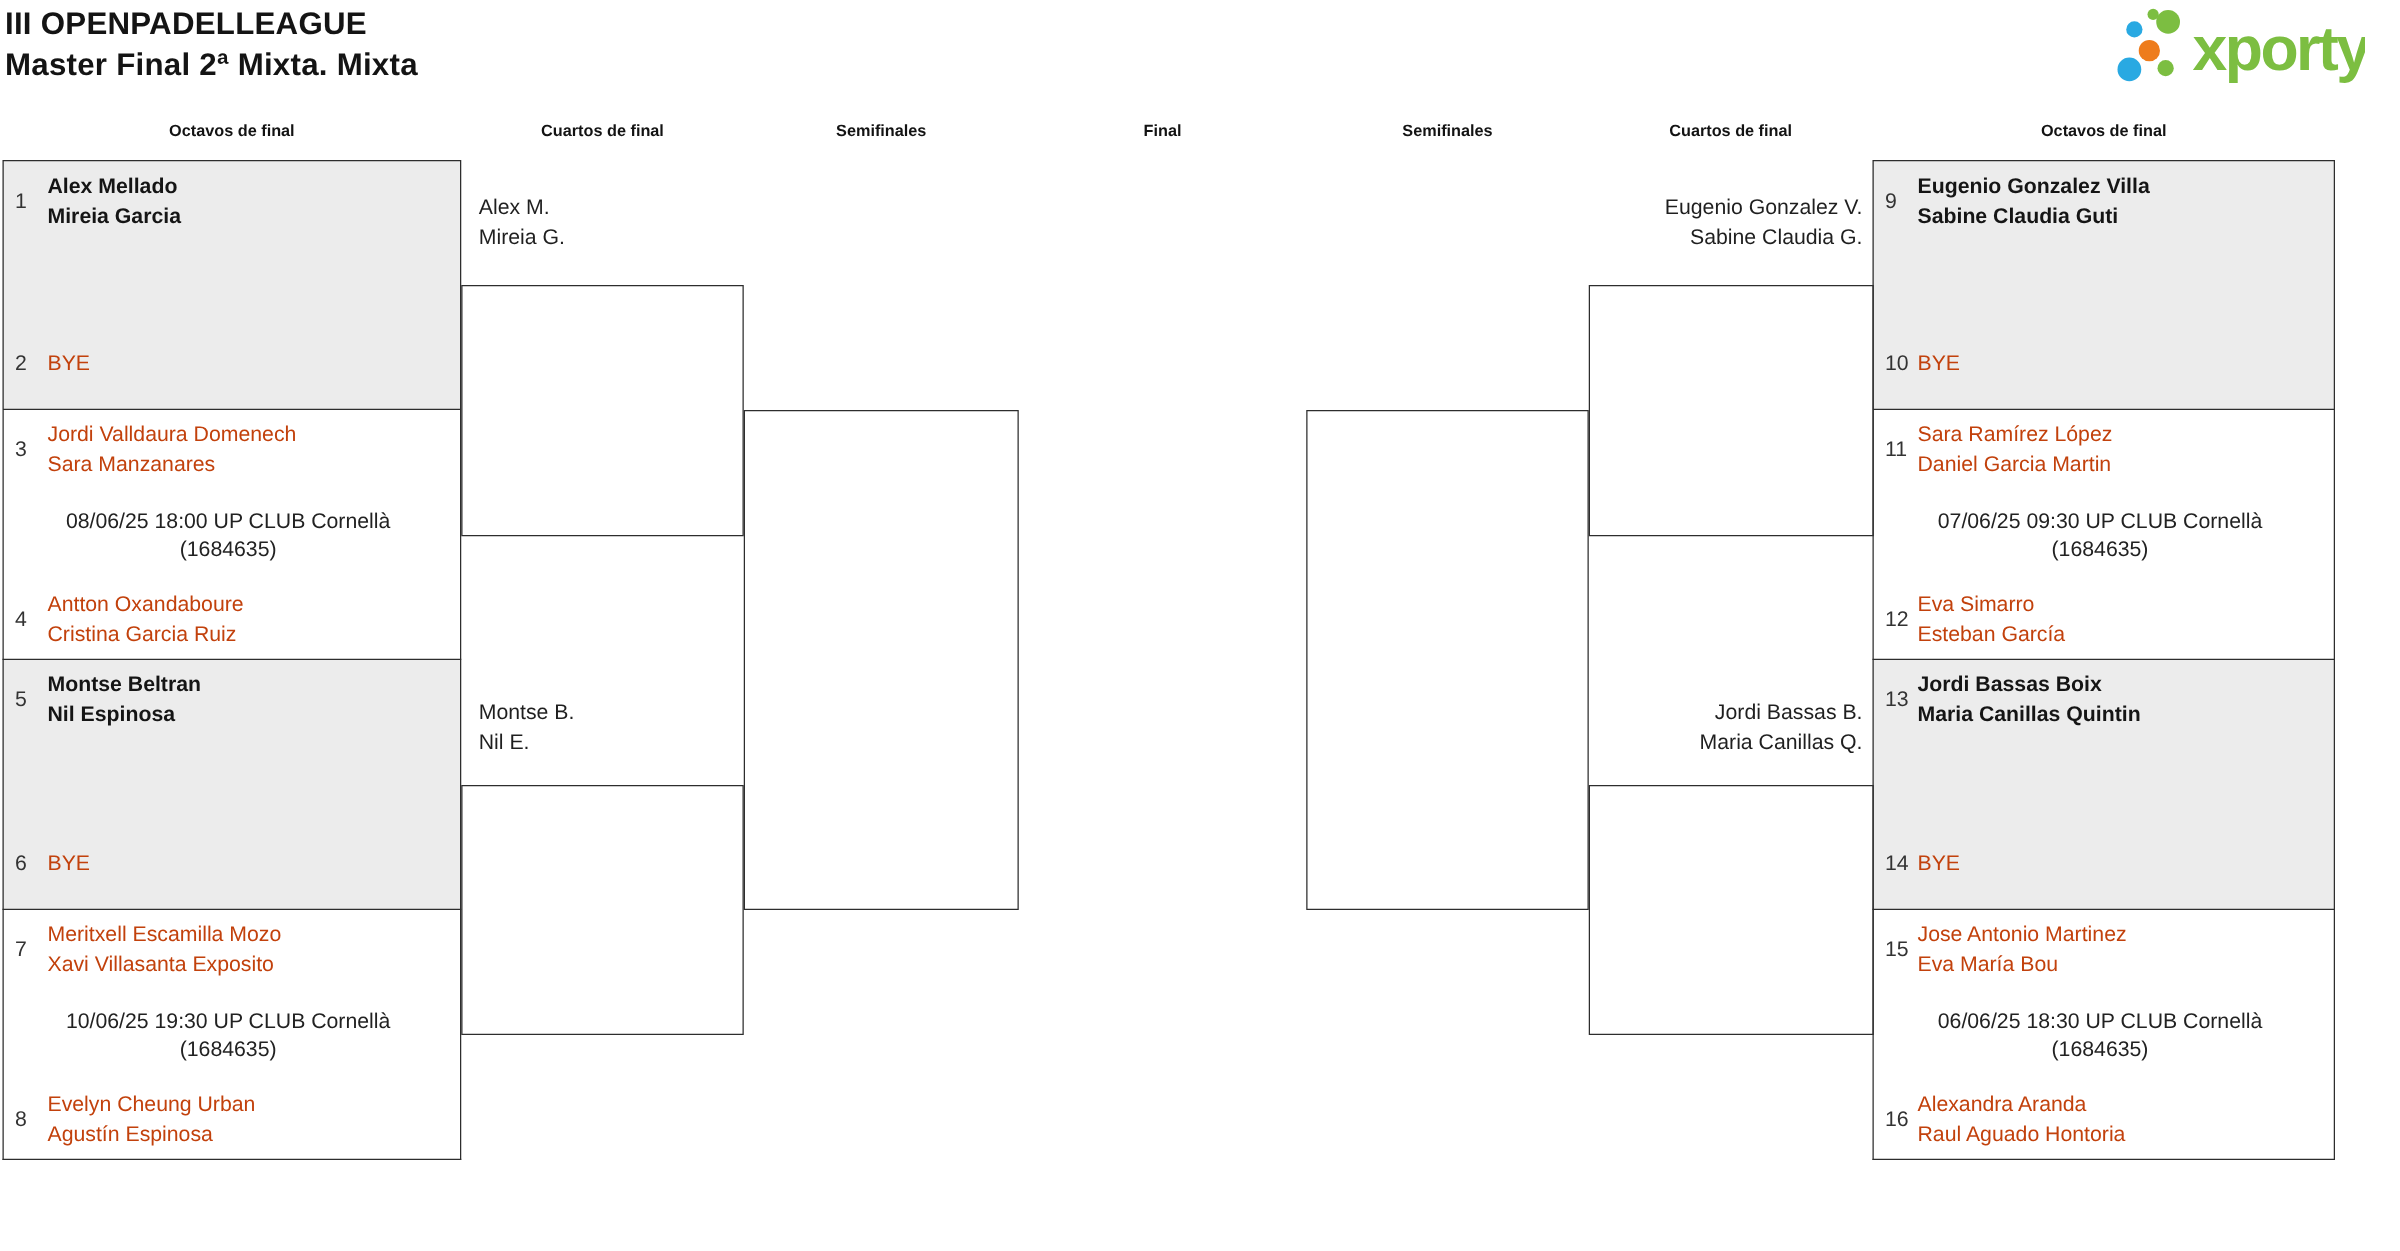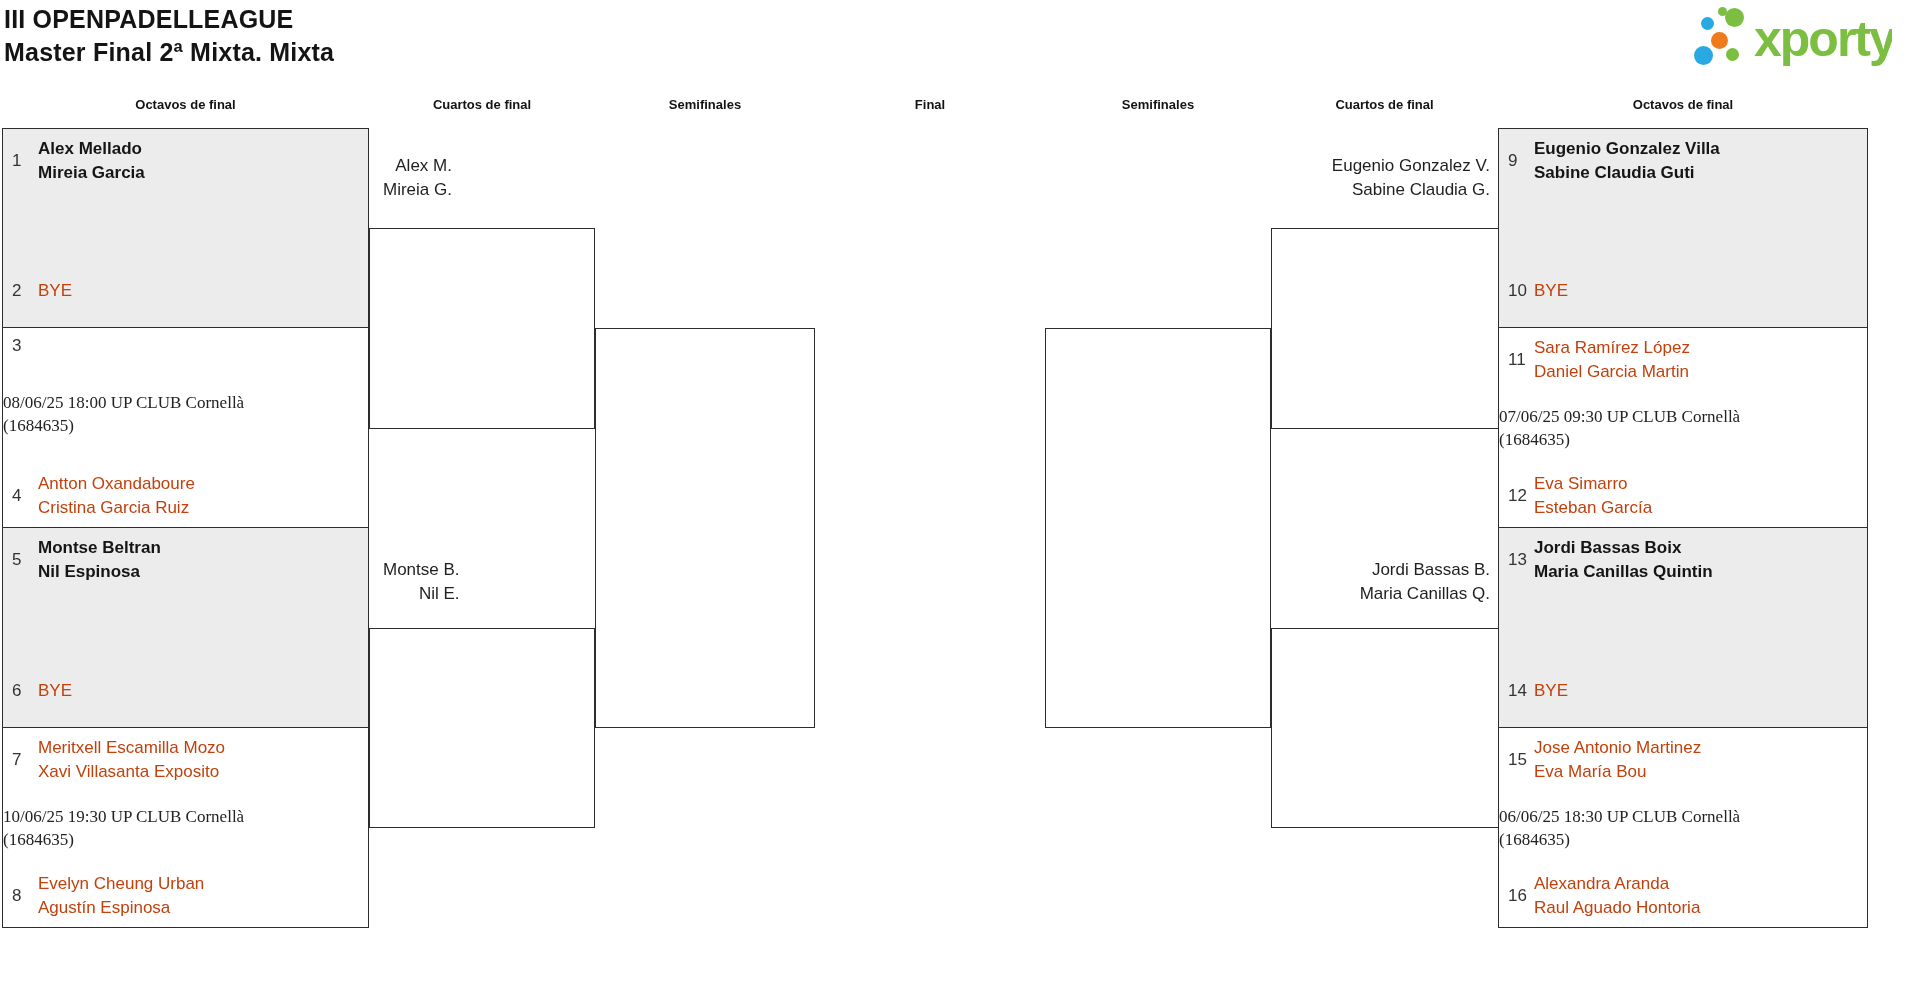--- a/index.html
+++ b/index.html
@@ -23,27 +23,27 @@
   .obox{box-sizing:border-box;height:200px;border:1px solid #2d2d2d;background:#fff;
         display:flex;flex-direction:column;justify-content:space-between;
         padding:8px 6px 7px 0;}
   .obox + .obox{border-top:none;}
   .obox.gray{background:#ececec;padding-bottom:24px;}
 
   .team-row{display:flex;align-items:center;}
   .seed{width:26px;margin-left:9px;flex-shrink:0;font-size:17px;color:#333;}
   .tnames{font-size:17px;line-height:24px;color:#c2410c;}
   .tnames.bold{font-weight:700;color:#151515;}
-  .minfo{width:100%;text-align:left;font-size:17px;line-height:23px;color:#222;font-family:Liberation Serif, serif;}
+  .minfo{width:100%;text-align:center;font-size:17px;line-height:23px;color:#222;}
 
   
   .rect{position:absolute;border:1px solid #2d2d2d;box-sizing:border-box;background:transparent;}
 
   
-  .adv{position:absolute;font-size:17px;line-height:24px;color:#1f1f1f;text-align:right;}
+  .adv{position:absolute;font-size:17px;line-height:24px;color:#1f1f1f;}
   .adv.right{text-align:right;}
 </style>
 </head>
 <body>
 
 <div class="stage">
 
   <div class="title">
     <div>III OPENPADELLEAGUE</div>
     <div>Master Final 2ª Mixta. Mixta</div>
@@ -81,20 +81,24 @@
         <span class="seed">2</span>
         <div class="tnames">
           <div>BYE</div>
         </div>
       </div>
     </div>
 
     <div class="obox">
       <div class="team-row">
         <span class="seed">3</span>
+        <div class="tnames">
+          <div>Jordi Valldaura Domenech</div>
+          <div>Sara Manzanares</div>
+        </div>
       </div>
       <div class="minfo">
         <div>08/06/25 18:00 UP CLUB Cornellà</div>
         <div>(1684635)</div>
       </div>
       <div class="team-row">
         <span class="seed">4</span>
         <div class="tnames">
           <div>Antton Oxandaboure</div>
           <div>Cristina Garcia Ruiz</div>

